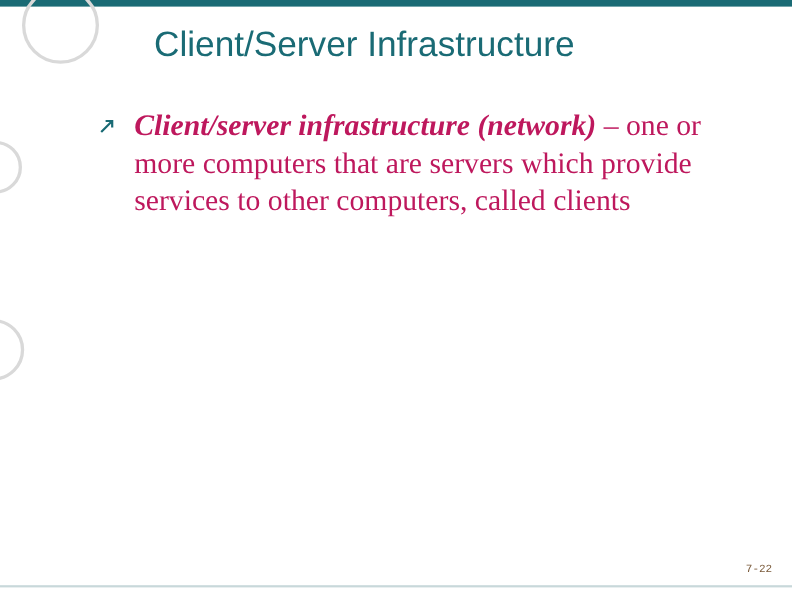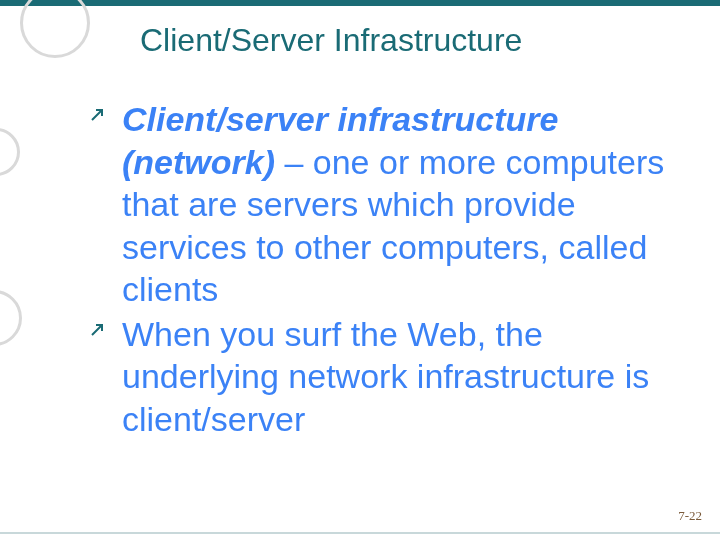--- a/index.html
+++ b/index.html
@@ -71,35 +71,35 @@
     padding-top: 10px;
     color: #1a6b75;
   }
   .bullet-icon svg {
     width: 14px;
     height: 14px;
     display: block;
   }
   .bullet-text {
     flex: 1;
-    font-family: Liberation Sans, sans-serif;
-    font-size: 34px;
-    color: #3b82f6;
+    font-family: Liberation Serif, serif;
+    font-size: 27px;
+    color: #be185d;
     line-height: 1.25;
   }
   .emph {
     font-style: italic;
     font-weight: bold;
   }
   .page-num {
     position: absolute;
     bottom: 16px;
     right: 18px;
-    font-family: Liberation Serif, serif;
-    font-size: 13px;
+    font-family: Liberation Mono, monospace;
+    font-size: 10px;
     color: #7a5a3a;
   }
   .bottom-divider {
     position: absolute;
     bottom: 6px;
     left: 0;
     width: 720px;
     height: 2px;
     background: #c8d8da;
   }
@@ -124,30 +124,20 @@
         <svg viewBox="0 0 14 14">
             <path d="M2 12 L12 2 M6 2 L12 2 L12 8" stroke="#1a6b75" stroke-width="2" fill="none"></path>
           </svg>
       </div>
       <div class="bullet-text">
         <span class="emph">Client/server infrastructure (network)</span><span> – one or more computers that are servers which provide services to other computers, called clients</span>
       </div>
     </div>
 
 
-    <div class="bullet-item">
-      <div class="bullet-icon">
-        <svg viewBox="0 0 14 14">
-            <path d="M2 12 L12 2 M6 2 L12 2 L12 8" stroke="#1a6b75" stroke-width="2" fill="none"></path>
-          </svg>
-      </div>
-      <div class="bullet-text">
-        <span class="emph"></span><span>When you surf the Web, the underlying network infrastructure is client/server</span>
-      </div>
-    </div>
 
   </div>
 
   <div class="bottom-divider"></div>
 
   <div class="page-num">7-22</div>
 
 </div>
 
 </body></html>

